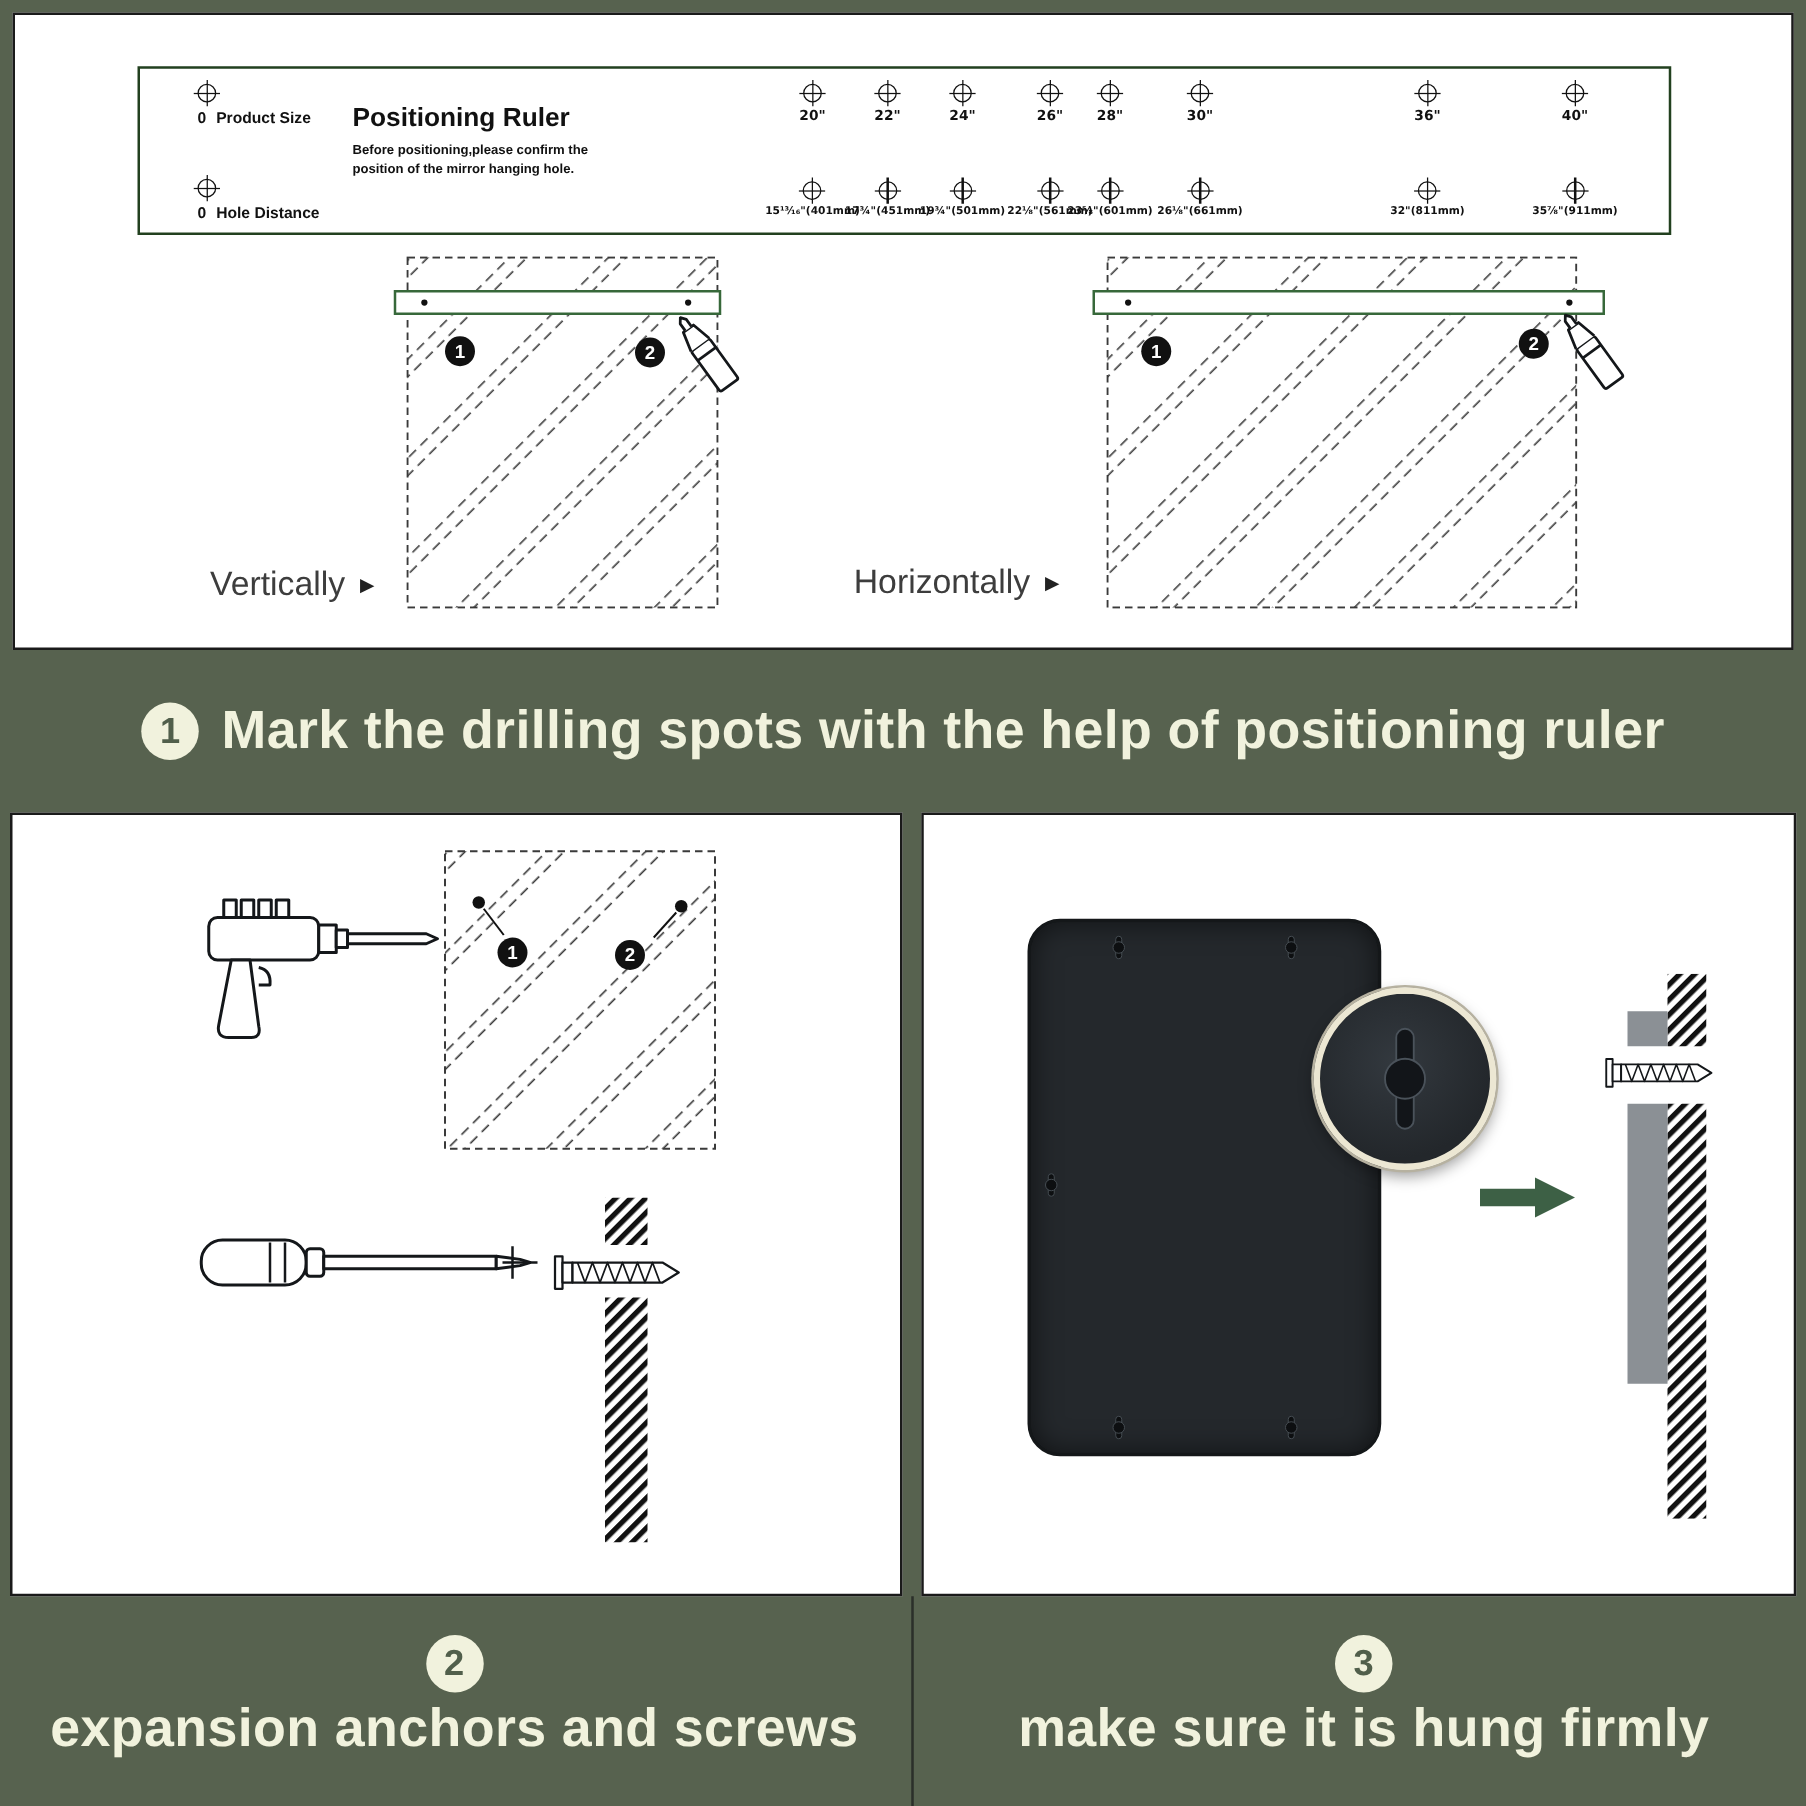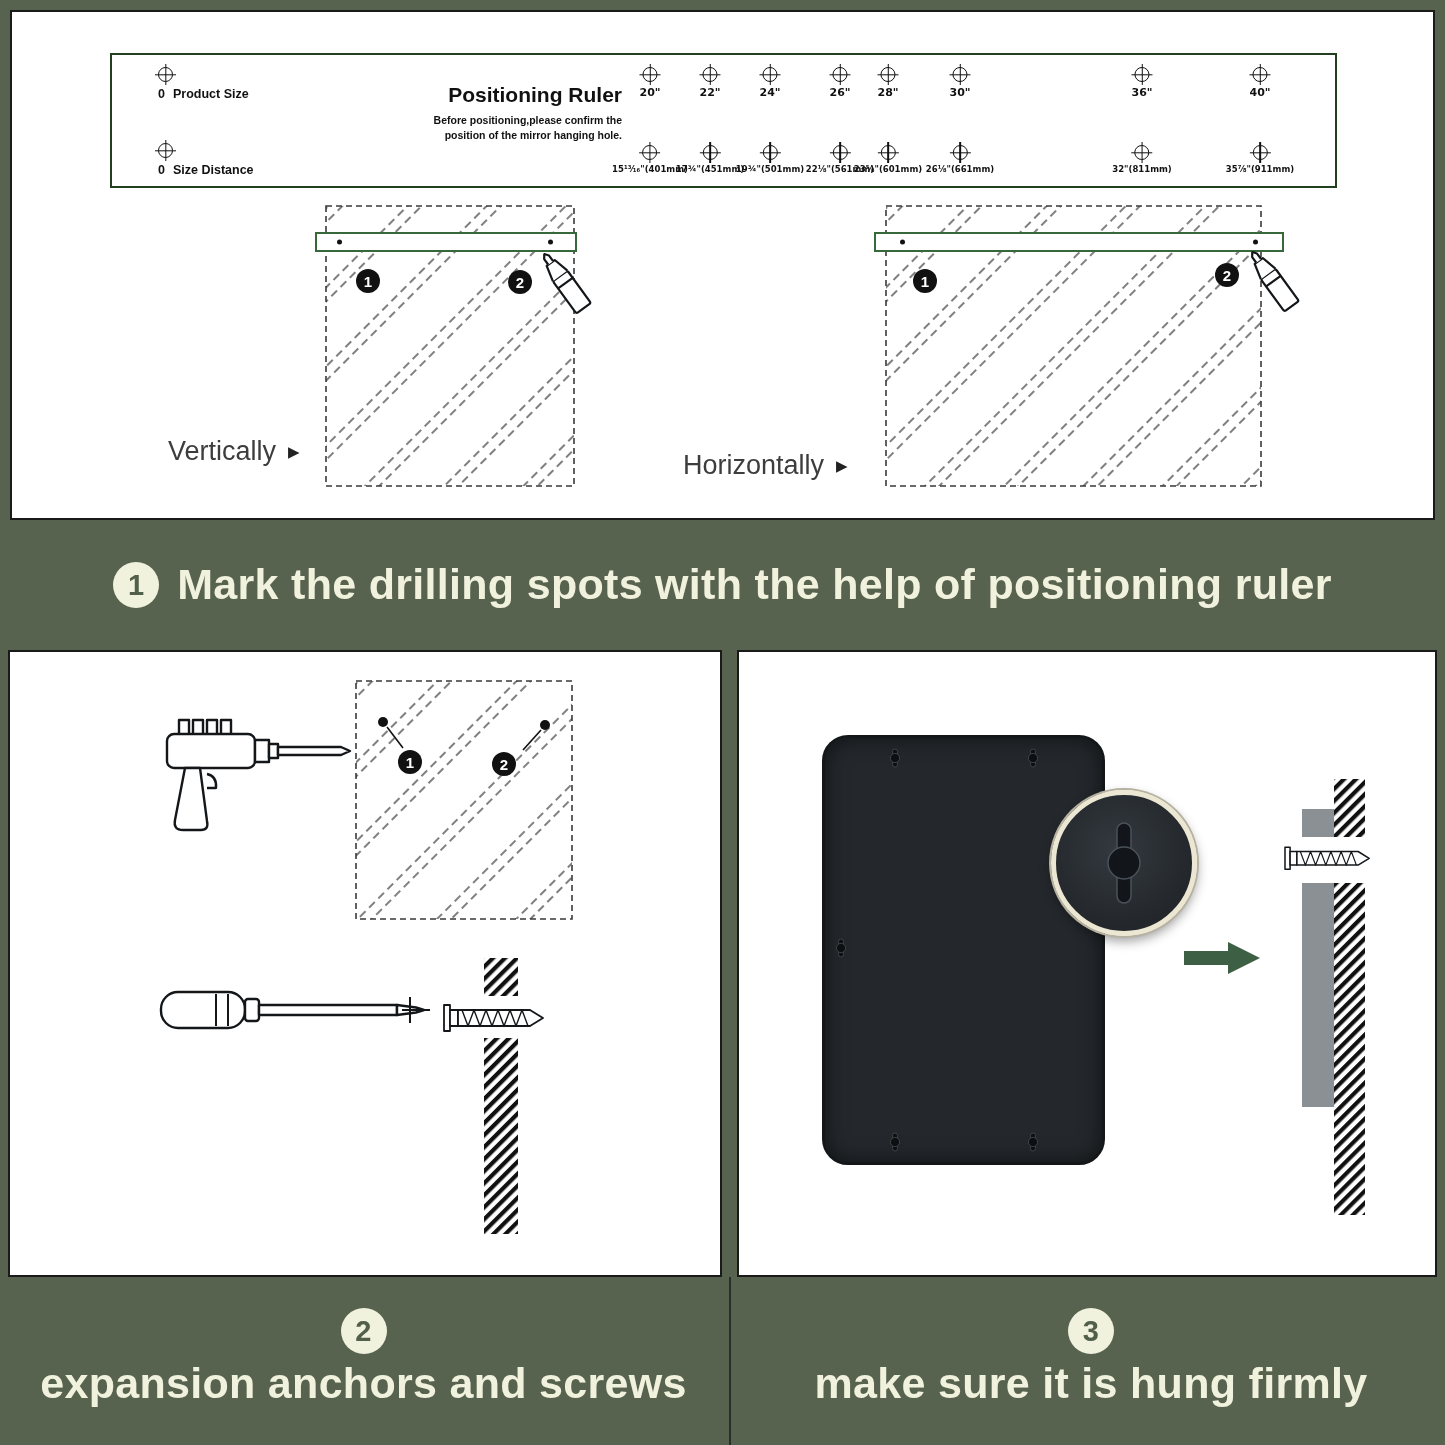--- a/index.html
+++ b/index.html
@@ -9,21 +9,21 @@
   .sheet{position:absolute;background:#fff;border:2px solid #1a1a1a;box-sizing:border-box;}
 
   
   .ruler-box{position:absolute;left:110px;top:53px;width:1227px;height:135px;
              border:2.5px solid #22401f;box-sizing:border-box;background:#fff;}
   .xhair{position:relative;width:13px;height:13px;border:1.4px solid #111;border-radius:50%;display:inline-block;}
   .xhair::before{content:"";position:absolute;left:50%;top:-4px;bottom:-4px;width:1.4px;background:#111;transform:translateX(-50%);}
   .xhair::after{content:"";position:absolute;top:50%;left:-4px;right:-4px;height:1.4px;background:#111;transform:translateY(-50%);}
   .zero-group{position:absolute;display:flex;flex-direction:column;align-items:flex-start;gap:5px;}
   .zero-row{display:flex;gap:8px;align-items:baseline;font-size:12.5px;font-weight:700;color:#111;}
-  .ruler-title-wrap{position:absolute;left:170px;top:28px;width:340px;text-align:right;color:#111;}
+  .ruler-title-wrap{position:absolute;left:170px;top:28px;width:340px;text-align:left;color:#111;}
   .ruler-title-wrap h1{margin:0 0 6px 0;font-size:21px;font-weight:700;}
   .ruler-title-wrap p{margin:0;font-size:10.5px;font-weight:700;line-height:1.4;}
   .tick{position:absolute;transform:translateX(-50%);display:flex;flex-direction:column;align-items:center;gap:4px;}
   .tick-label{font-family:"DejaVu Sans",sans-serif;font-size:11px;font-weight:700;color:#111;white-space:nowrap;}
   .tick.bot .tick-label{font-size:8.5px;}
 
   
   .pos-bar{position:absolute;background:#fff;border:2px solid #37683a;box-sizing:border-box;}
   .bar-dot{position:absolute;width:5px;height:5px;background:#111;border-radius:50%;top:50%;transform:translateY(-50%);}
   .numdot{position:absolute;width:24px;height:24px;border-radius:50%;background:#111;color:#fff;
@@ -62,21 +62,21 @@
       <span class="xhair"></span>
       <span class="zero-row">
         <span>0</span>
         <span>Product Size</span>
       </span>
     </div>
     <div class="zero-group" style="left:46px;top:88px;">
       <span class="xhair"></span>
       <span class="zero-row">
         <span>0</span>
-        <span>Size Distance</span>
+        <span>Hole Distance</span>
       </span>
     </div>
     <div class="ruler-title-wrap">
       <h1>Positioning Ruler</h1>
       <p>Before positioning,please confirm the</p>
       <p>position of the mirror hanging hole.</p>
     </div>
 
     <div class="tick top" style="left:538px;top:12px;">
         <span class="xhair"></span>
@@ -162,21 +162,21 @@
   <span class="numdot" style="left:356px;top:269px;">1</span>
   <span class="numdot" style="left:508px;top:270px;">2</span>
   <svg class="abs pen" style="left:548px;top:246px;" width="36" height="76" viewBox="0 0 36 76">
     <g fill="#fff" stroke="#14171a" stroke-width="2.2" stroke-linejoin="round">
       <rect x="9" y="28" width="18" height="40" rx="2"></rect>
       <path d="M9 28 L13 12 H23 L27 28"></path>
       <path d="M15 12 V5 L18 1 L21 5 V12"></path>
       <line x1="9" y1="37" x2="27" y2="37"></line>
     </g>
   </svg>
-  <div class="dir-label" style="left:168px;top:436px;text-align:center;">
+  <div class="dir-label" style="left:168px;top:452px;text-align:center;">
     <span>Vertically</span>
     <span class="tri">▶</span>
   </div>
 
   <svg class="abs" style="left:885px;top:205px;" width="377" height="282" viewBox="0 0 377 282">
     <defs>
       <pattern id="hh" width="56" height="13" patternUnits="userSpaceOnUse" patternTransform="rotate(45)">
         <line x1="3" y1="0" x2="3" y2="13" stroke="#3a3a3a" stroke-width="1.3" stroke-dasharray="8 5"></line>
         <line x1="13" y1="0" x2="13" y2="13" stroke="#3a3a3a" stroke-width="1.3" stroke-dasharray="8 5"></line>
       </pattern>

